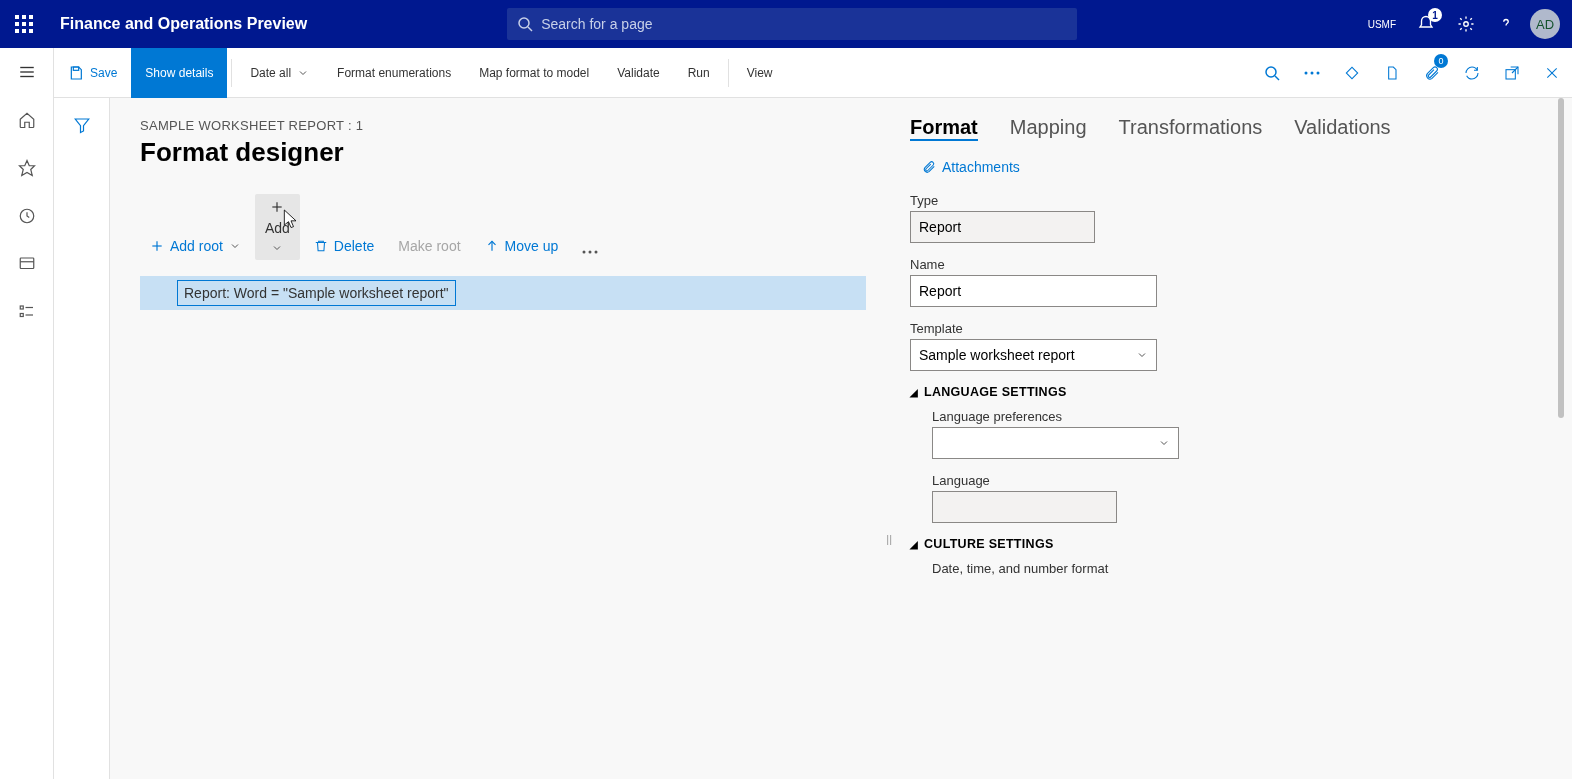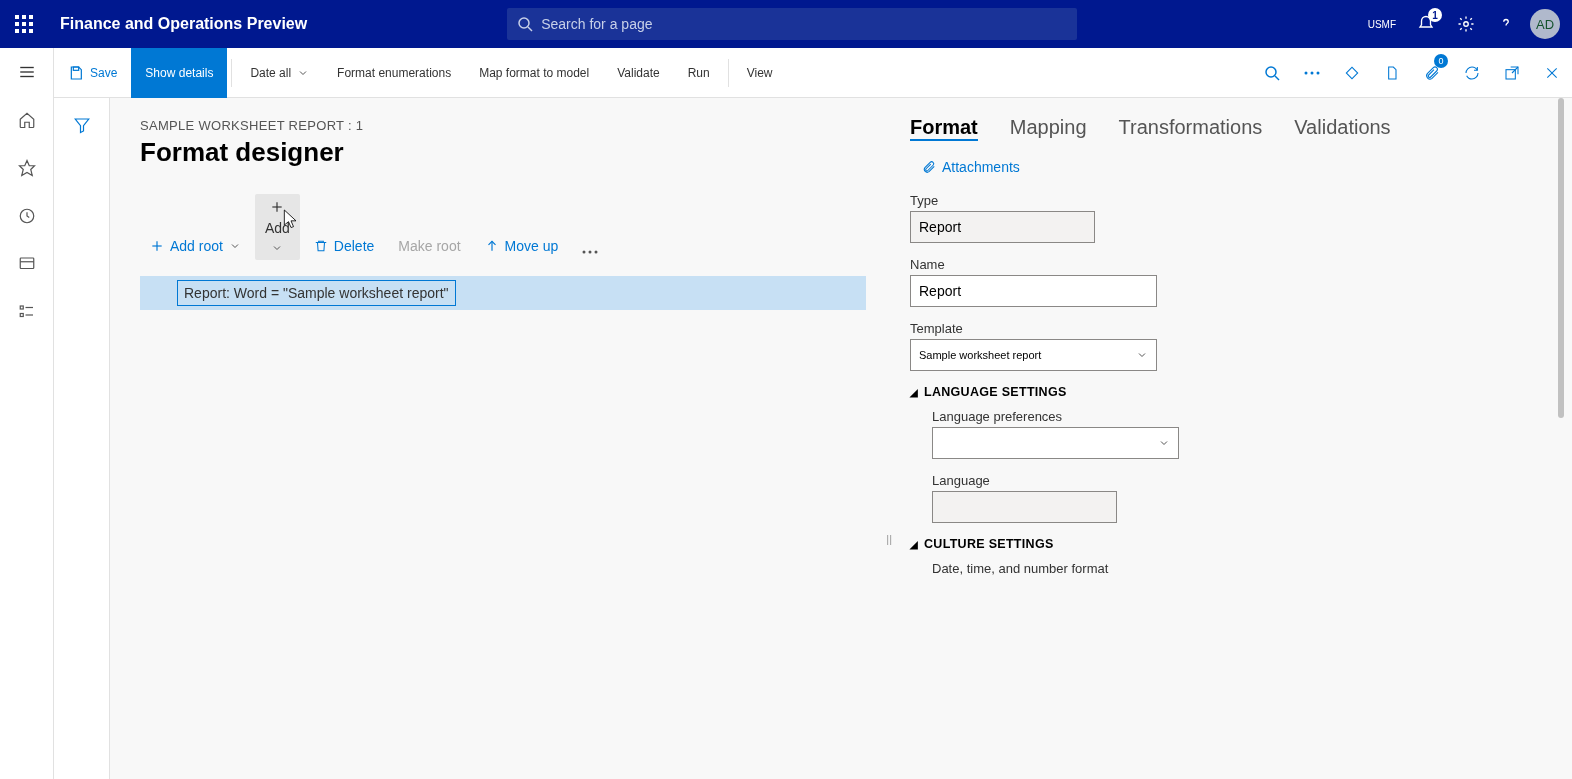--- a/index.html
+++ b/index.html
@@ -54,21 +54,21 @@
 .details { width:680px; padding: 18px 24px 0 18px; overflow-y:auto; position:relative;}
 .tabs { display:flex; gap:32px; border-bottom: none; margin-bottom: 18px;}
 .tab { font-size:20px; color:#555; padding-bottom:0; cursor:pointer;}
 .tab.active { color:#000; font-weight:600; border-bottom:2px solid #0078d4;}
 .attach { color:#0078d4; font-size:14px; display:flex; align-items:center; gap:6px; margin-bottom:18px; cursor:pointer; padding-left:12px;}
 .field-group { margin-bottom:14px;}
 .flabel { font-size:13px; color:#333; margin-bottom:3px; display:block;}
 .finput { width:185px; height:32px; border:1px solid #8a8886; padding: 0 8px; font-size:14px; background:#fff;}
 .finput.readonly { background:#f3f2f1; border:1px solid #8a8886;}
 .finput.wide { width:247px;}
-.fselect { width:247px; height:32px; border:1px solid #8a8886; padding: 0 8px; font-size:11px; background:#fff; display:flex; align-items:center; justify-content:space-between; cursor:pointer;}
+.fselect { width:247px; height:32px; border:1px solid #8a8886; padding: 0 8px; font-size:14px; background:#fff; display:flex; align-items:center; justify-content:space-between; cursor:pointer;}
 .section-header { font-size:12.5px; font-weight:700; letter-spacing:0.3px; display:flex; align-items:center; gap:6px; margin: 14px 0 10px 0; cursor:pointer;}
 .section-header .tri { font-size:10px;}
 .indent { padding-left:22px;}
 .scrollbar { position:absolute; right:8px; top:0; width:6px; height:320px; background:#c1c1c1; border-radius:3px;}
 
 .splitter { color:#999; font-size:11px; align-self:center; margin-top:200px; cursor:col-resize;}
 </style>
 </head>
 <body>
 

